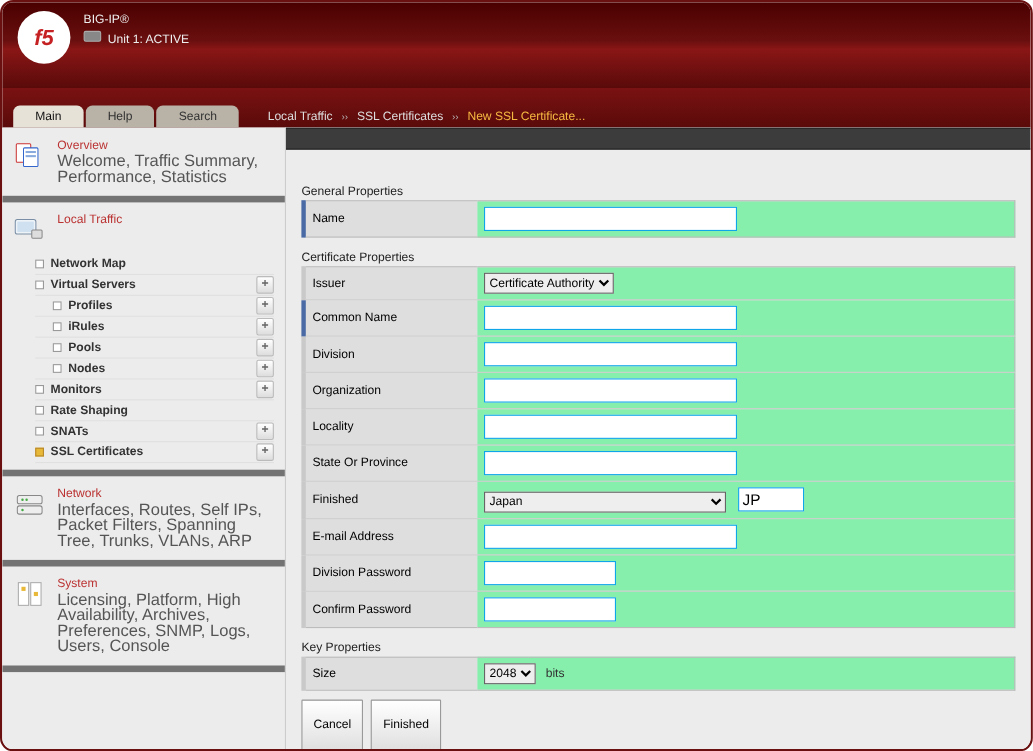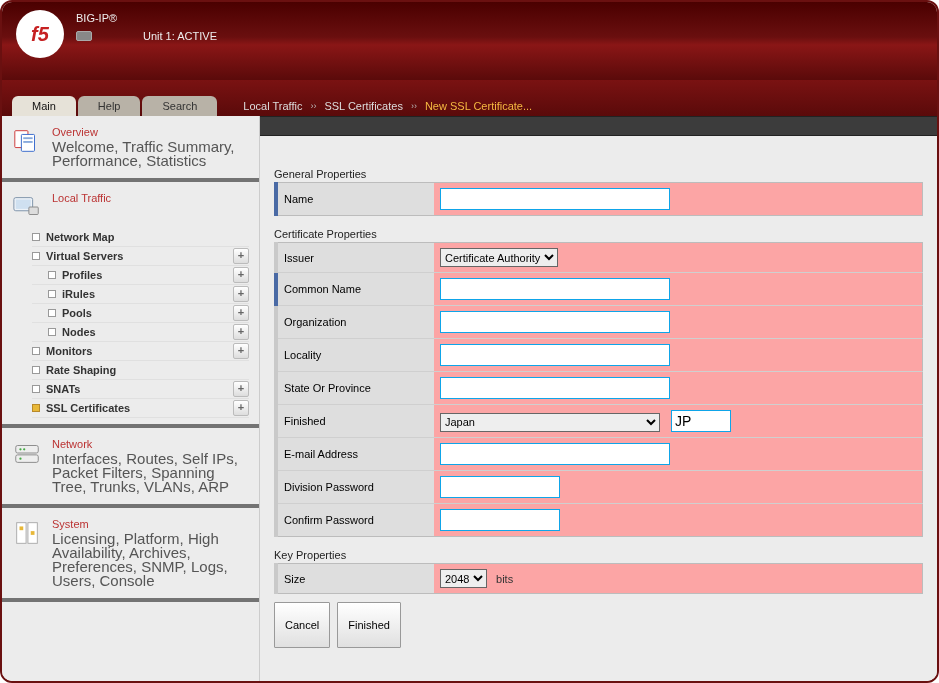--- a/index.html
+++ b/index.html
@@ -8,21 +8,21 @@
 .frame { width: 939px; height: 683px; border: 2px solid #6a1010; border-radius: 12px; overflow: hidden; background: #fff; position: relative; }
 
 .header {
   height: 78px;
   background: linear-gradient(to bottom, #4a0000 0%, #6a0f0f 45%, #8a1616 55%, #5a0a0a 100%);
   display: flex; align-items: flex-start; padding: 8px 14px; color: #fff;
 }
 .logo { width: 48px; height: 48px; background: #fff; border-radius: 50%; display: flex; align-items: center; justify-content: center; margin-right: 12px; }
 .logo svg { width: 40px; height: 40px; }
 .header-text { color: #eee; font-size: 11px; line-height: 16px; }
-.header-text .sub { display:flex; align-items:center; margin-top:2px;gap:45px;}
+.header-text .sub { display:flex; align-items:flex-start; margin-top:2px;}
 .header-text .unit-icon { display:inline-block; width:16px; height:10px; border:1px solid #aaa; background:#888; border-radius:2px; margin-right:6px; }
 
 .tabrow {
   height: 36px;
   background: linear-gradient(to bottom,#7a1212,#5a0a0a);
   display: flex; align-items: flex-end;
   padding-left: 10px;
 }
 .tab {
   height: 20px; padding: 0 20px; display: flex; align-items: center;
@@ -34,21 +34,21 @@
 }
 .tab.active { background: #e6e2d8; color: #111; }
 .breadcrumb { color: #ddd; display: flex; align-items:center; height:20px; margin-left:24px; font-size:11px; }
 .breadcrumb a { color:#ddd; text-decoration:none; }
 .breadcrumb .sep { color:#bbb; margin:0 8px; font-size:9px; }
 .breadcrumb .current { color:#f5b841; }
 
 .body { display:flex; height: calc(100% - 102px); }
 
 .sidebar { width: 258px; background:#ececec; border-right:1px solid #ccc; overflow:auto; }
-.side-section { border-bottom:4px solid #737373; padding:10px 10px 10px 10px; display:flex; }
+.side-section { border-bottom:6px solid #737373; padding:10px 10px 10px 10px; display:flex; }
 .side-icon { width:32px; flex:0 0 32px; margin-right:8px; }
 .side-icon svg { width:30px; height:30px; }
 .side-body { flex:1; }
 .side-title { color:#b33; font-size:11px; margin-bottom:2px; }
 .side-desc { color:#555; font-size:15px; line-height:14px; }
 .navlist { list-style:none; margin-top:4px;font-weight:bold; }
 .navlist li { display:flex; align-items:center; border-bottom:1px solid #e0e0e0; height:19px; padding-left:0px; position:relative; cursor:pointer;}
 .navlist li.sub { padding-left:16px; }
 .sq { width:8px; height:8px; border:1px solid #999; background:#fff; margin-right:6px; display:inline-block; }
 .sq.sel { background:#e8b838; border-color:#b8892a; }
@@ -59,21 +59,21 @@
 .darkbar { height:20px; background:#3c3c3c; border-top:1px solid #222; border-bottom:1px solid #222; }
 .content { padding:20px 14px 10px 14px; }
 
 .grp-title { font-size:11px; color:#222; margin:12px 0 2px 0; }
 .proptable { border:1px solid #bcbcbc; border-collapse:collapse; width:100%; background:#e8e8e8; }
 .proptable tr { border-bottom:1px solid #cfcfcf; }
 .proptable tr:last-child { border-bottom:none; }
 .proptable td { padding:5px 6px; vertical-align:middle; }
 .proptable td.lbl { width:158px; background:#dedede; border-left:4px solid #c9c9c9; }
 .proptable td.lbl.req { border-left:4px solid #4a6aa5; }
-.proptable td.val { background:#fca5a5; }
+.proptable td.val { background:#86efac; }
 .proptable input[type=text], .proptable input[type=password] { border:1px solid #0ea5e9; height:22px; padding:1px 3px; font-size:14px; }
 .proptable select { border:1px solid #666; height:19px; font-size:11px; background:#eee; }
 .w-lg { width:230px; }
 .w-md { width:120px; }
 .w-sm { width:60px; }
 .w-country { width:220px; }
 .bits { margin-left:6px; color:#333; }
 
 .btnrow { margin-top:8px; }
 .btn { border:1px solid #999; background:linear-gradient(#fff,#e0e0e0); padding:16px 10px; font-size:11px; cursor:pointer; border-radius:1px; margin-right:4px; }
@@ -253,20 +253,24 @@
               <select>
                 <option>Certificate Authority</option>
               </select>
             </td>
           </tr>
           <tr>
             <td class="lbl req">Common Name</td>
             <td class="val"><input type="text" class="w-lg" value="" style=""></td>
           </tr>
           <tr>
+            <td class="lbl">Division</td>
+            <td class="val"><input type="text" class="w-lg" value="" style=""></td>
+          </tr>
+          <tr>
             <td class="lbl">Organization</td>
             <td class="val"><input type="text" class="w-lg" value="" style=""></td>
           </tr>
           <tr>
             <td class="lbl">Locality</td>
             <td class="val"><input type="text" class="w-lg" value="" style=""></td>
           </tr>
           <tr>
             <td class="lbl">State Or Province</td>
             <td class="val"><input type="text" class="w-lg" value="" style=""></td>

